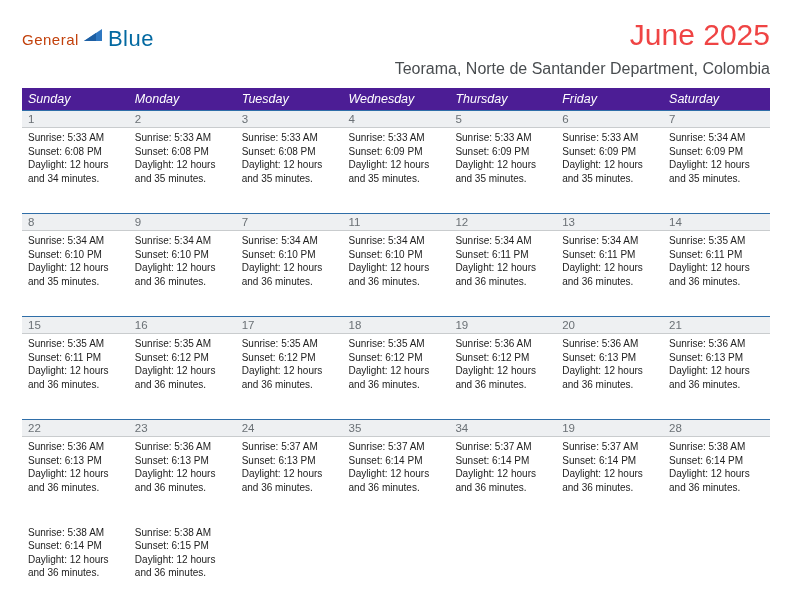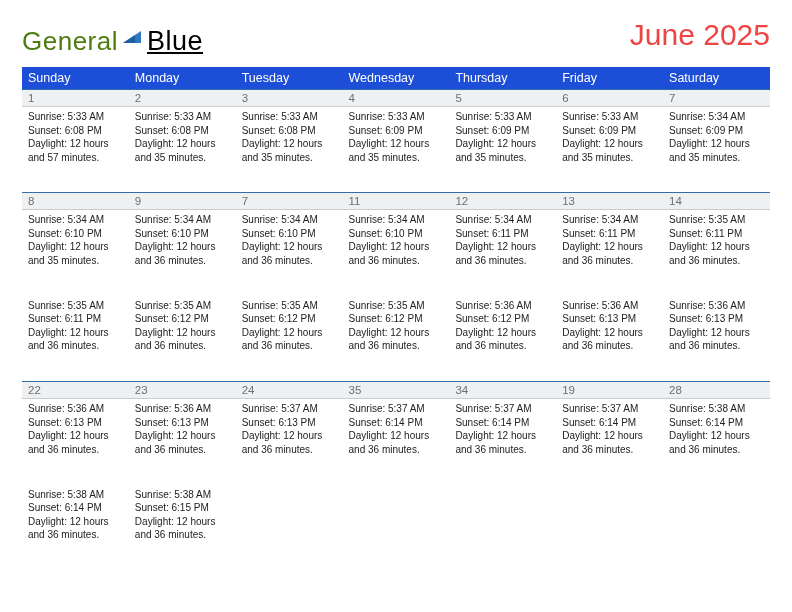--- a/index.html
+++ b/index.html
@@ -15,39 +15,40 @@
     display: flex;
     justify-content: space-between;
     align-items: flex-start;
   }
   .logo {
     display: flex;
     align-items: center;
     gap: 2px;
     padding-top: 8px;
   }
-  .logo-text-general { color: #4d7c0f; font-size: 26px; font-weight: 400; letter-spacing: 0.5px; }
-  .logo-text-blue { color: #000000; font-size: 27px; font-weight: 400; letter-spacing: 0.5px; text-decoration: underline; }
+  .logo-text-general { color: #c2410c; font-size: 15px; font-weight: 400; letter-spacing: 0.5px; }
+  .logo-text-blue { color: #0369a1; font-size: 22px; font-weight: 400; letter-spacing: 0.5px; }
   .logo-mark { margin-left: 3px; margin-top:-3px; }
   .title-block { text-align: right; }
   .month-title { color: #ef4444; font-size: 30px; font-weight: 400; }
   .location { color: #494d50; font-size: 16px; margin-top: 8px; }
   .calendar {
     margin-top: 10px;
     width: 100%;
     border-collapse: collapse;
     table-layout: fixed;
   }
   .calendar th {
-    background: #1d4ed8;
+    background: #4c1d95;
     color: #fff;
     font-weight: 400;
     font-size: 12.5px;
     text-align: left;
     padding: 4px 6px;
+    font-style: italic;
   }
   .calendar td {
     vertical-align: top;
     padding: 0;
     height: 86px;
   }
   .daynum-row td {
     background: #eef0f2;
     height: auto;
     border-top: 1px solid #2f6ea8;
@@ -77,20 +78,21 @@
     <span class="logo-mark">
       <svg width="22" height="18" viewBox="0 0 22 18">
           <polygon points="0,14 18,14 18,2" fill="#2f78c1"></polygon>
           <polygon points="0,14 12,14 12,6" fill="#1d5fa3"></polygon>
         </svg>
     </span>
     <span class="logo-text-blue">Blue</span>
   </div>
   <div class="title-block">
     <div class="month-title">June 2025</div>
+    <div class="location">Teorama, Norte de Santander Department, Colombia</div>
   </div>
 </div>
 
 <table class="calendar">
   <thead>
     <tr>
       <th>Sunday</th>
       <th>Monday</th>
       <th>Tuesday</th>
       <th>Wednesday</th>
@@ -122,21 +124,21 @@
         <td>
           <span class="daynum">7</span>
         </td>
       </tr>
       <tr>
         <td>
           <div class="cell-body">
             <span>Sunrise: 5:33 AM</span>
             <span>Sunset: 6:08 PM</span>
             <span>Daylight: 12 hours</span>
-            <span>and 57 minutes.</span>
+            <span>and 34 minutes.</span>
           </div>
         </td>
         <td>
           <div class="cell-body">
             <span>Sunrise: 5:33 AM</span>
             <span>Sunset: 6:08 PM</span>
             <span>Daylight: 12 hours</span>
             <span>and 35 minutes.</span>
           </div>
         </td>
@@ -253,20 +255,43 @@
             <span>and 36 minutes.</span>
           </div>
         </td>
         <td>
           <div class="cell-body">
             <span>Sunrise: 5:35 AM</span>
             <span>Sunset: 6:11 PM</span>
             <span>Daylight: 12 hours</span>
             <span>and 36 minutes.</span>
           </div>
+        </td>
+      </tr>
+      <tr class="daynum-row">
+        <td>
+          <span class="daynum">15</span>
+        </td>
+        <td>
+          <span class="daynum">16</span>
+        </td>
+        <td>
+          <span class="daynum">17</span>
+        </td>
+        <td>
+          <span class="daynum">18</span>
+        </td>
+        <td>
+          <span class="daynum">19</span>
+        </td>
+        <td>
+          <span class="daynum">20</span>
+        </td>
+        <td>
+          <span class="daynum">21</span>
         </td>
       </tr>
       <tr>
         <td>
           <div class="cell-body">
             <span>Sunrise: 5:35 AM</span>
             <span>Sunset: 6:11 PM</span>
             <span>Daylight: 12 hours</span>
             <span>and 36 minutes.</span>
           </div>

